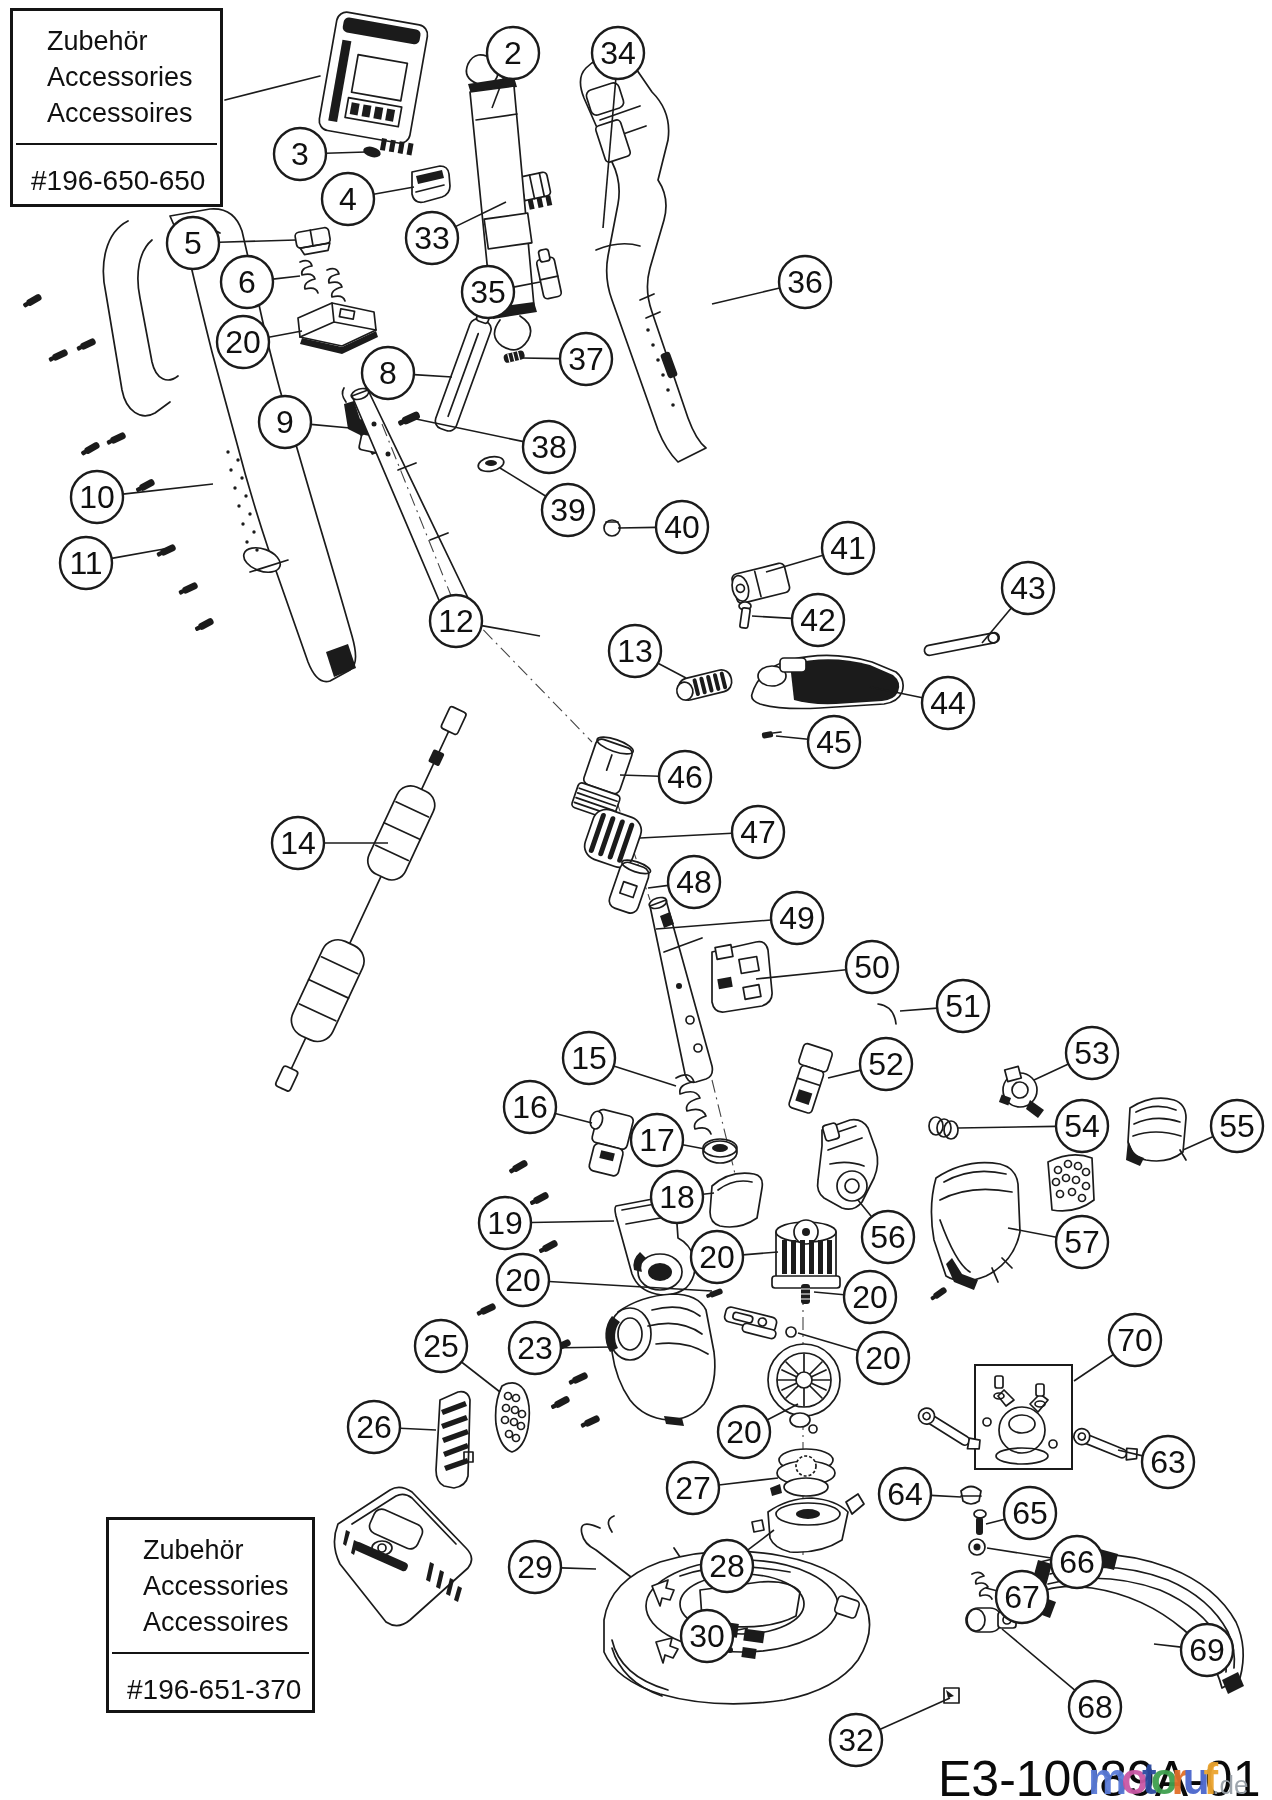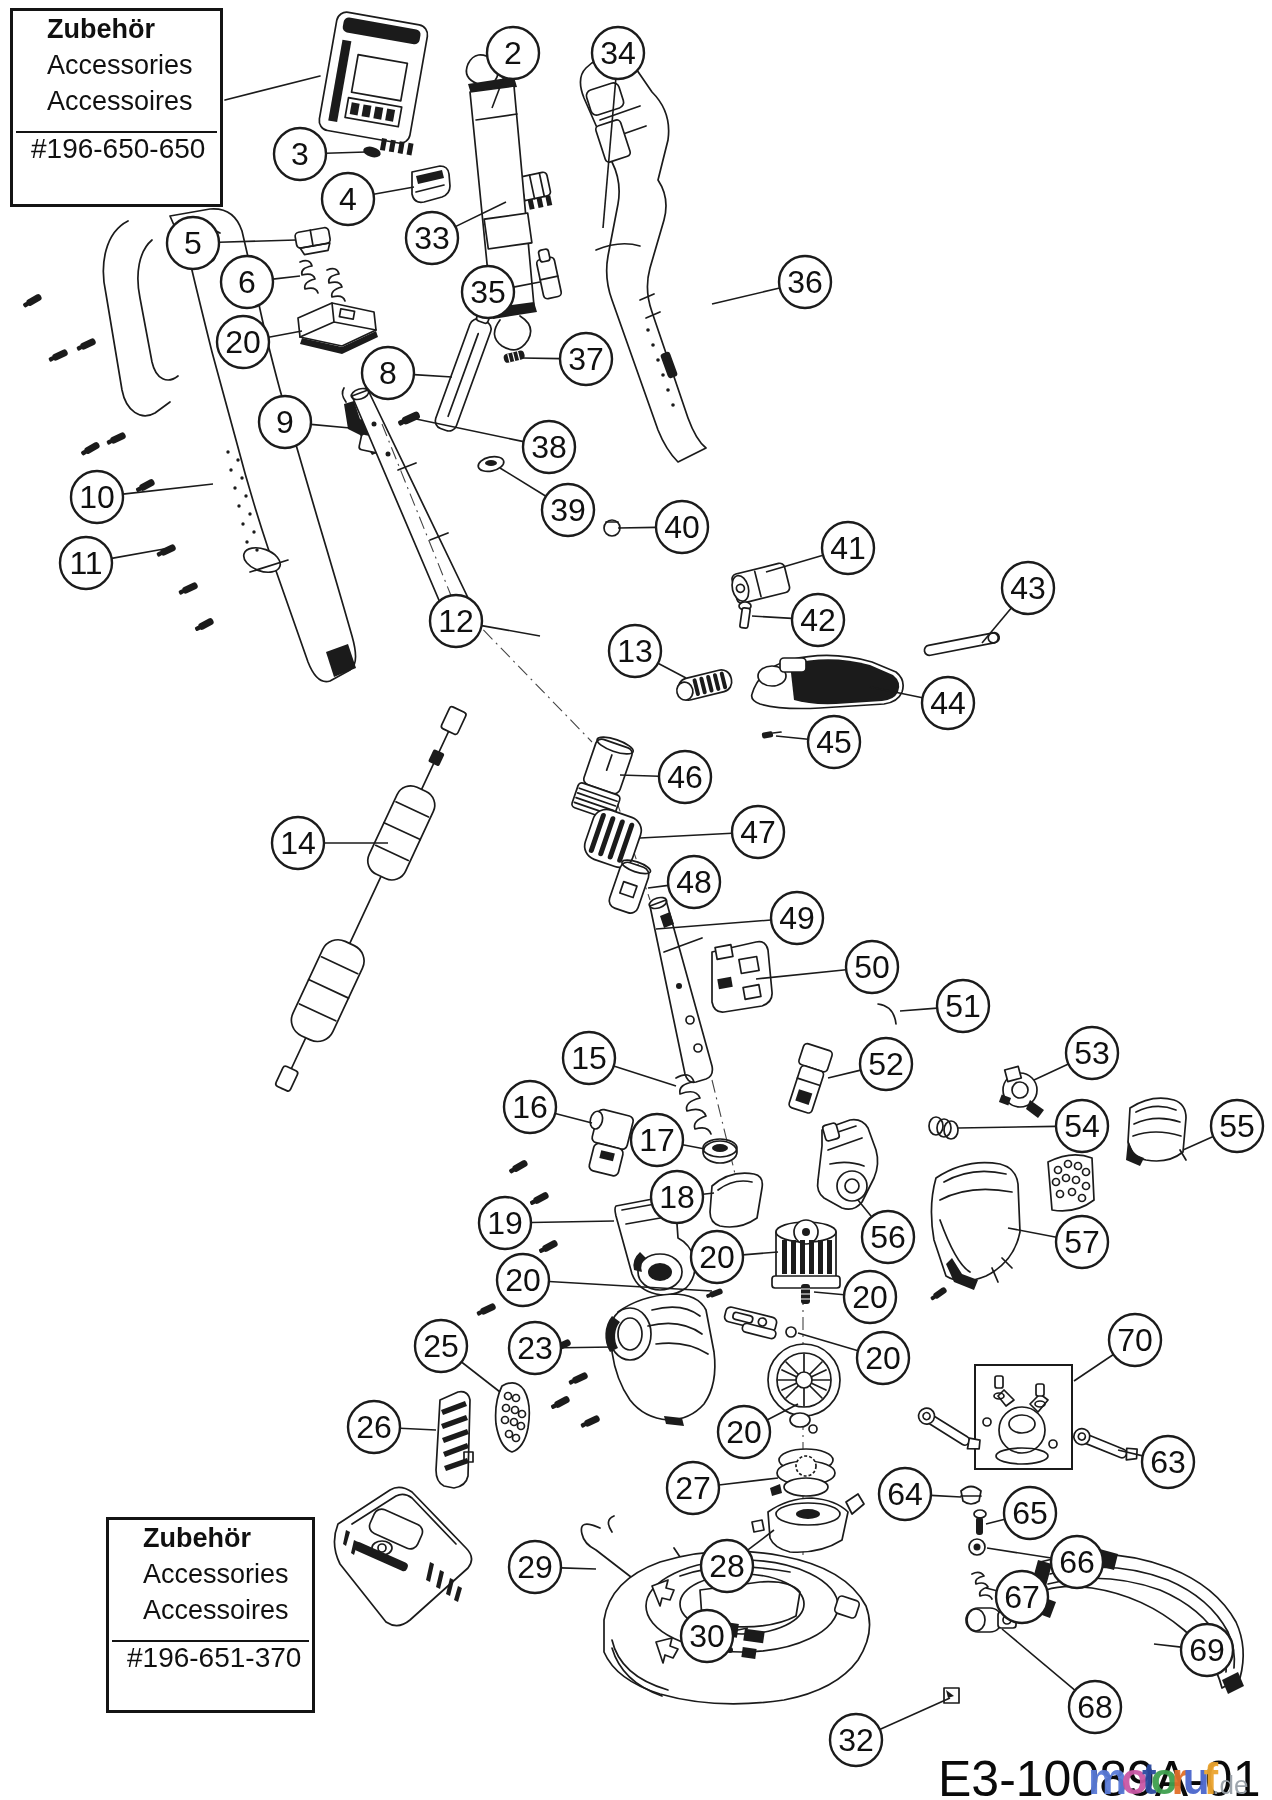--- a/index.html
+++ b/index.html
@@ -11,23 +11,23 @@
   .pf{stroke:#1b1b1b;stroke-width:1.7;fill:#ffffff;stroke-linejoin:round;}
   .pd{fill:#1b1b1b;stroke:none;}
   .dash{stroke:#444;stroke-width:1.1;fill:none;stroke-dasharray:13 5 2 5;}
   
   .c-line{stroke:#1b1b1b;stroke-width:1.6;}
   .c-circ{fill:#ffffff;stroke:#1b1b1b;stroke-width:2.4;}
   .c-txt{font-family:"Liberation Sans",sans-serif;font-size:32px;fill:#101010;text-anchor:middle;}
   
   .accbox{position:absolute;background:#fff;border:3px solid #141414;box-sizing:border-box;}
   .accbox .ln{font-size:27px;line-height:36px;padding-left:34px;color:#101010;}
-  .accbox .ln:first-child{font-weight:bold;}
+  .accbox .ln:first-child{margin-top:12px;}
   .accbox .divider{border-top:2px solid #141414;margin:12px 3px 0 3px;height:0;}
-  .accbox .pn{font-size:28px;padding-left:18px;margin-top:0;color:#101010;}
+  .accbox .pn{font-size:28px;padding-left:18px;margin-top:20px;color:#101010;}
   
   .drawnum{position:absolute;left:938px;top:1750px;font-size:50px;color:#0a0a0a;white-space:nowrap;}
   .wm{position:absolute;left:1088px;top:1754px;font-size:44px;font-weight:700;letter-spacing:-6px;opacity:.95;white-space:nowrap;}
   .wm .wm-de{font-size:26px;letter-spacing:0;font-weight:400;color:#98a0a8;}
 </style>
 </head>
 <body>
 
 <div class="stage">
 

